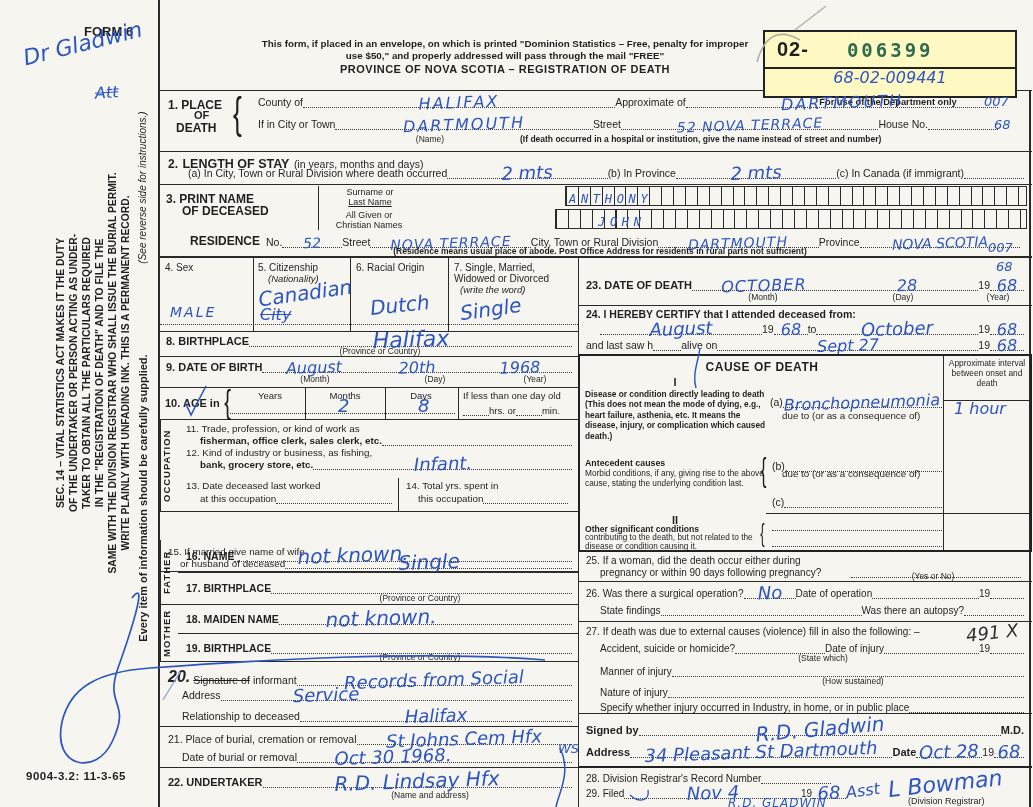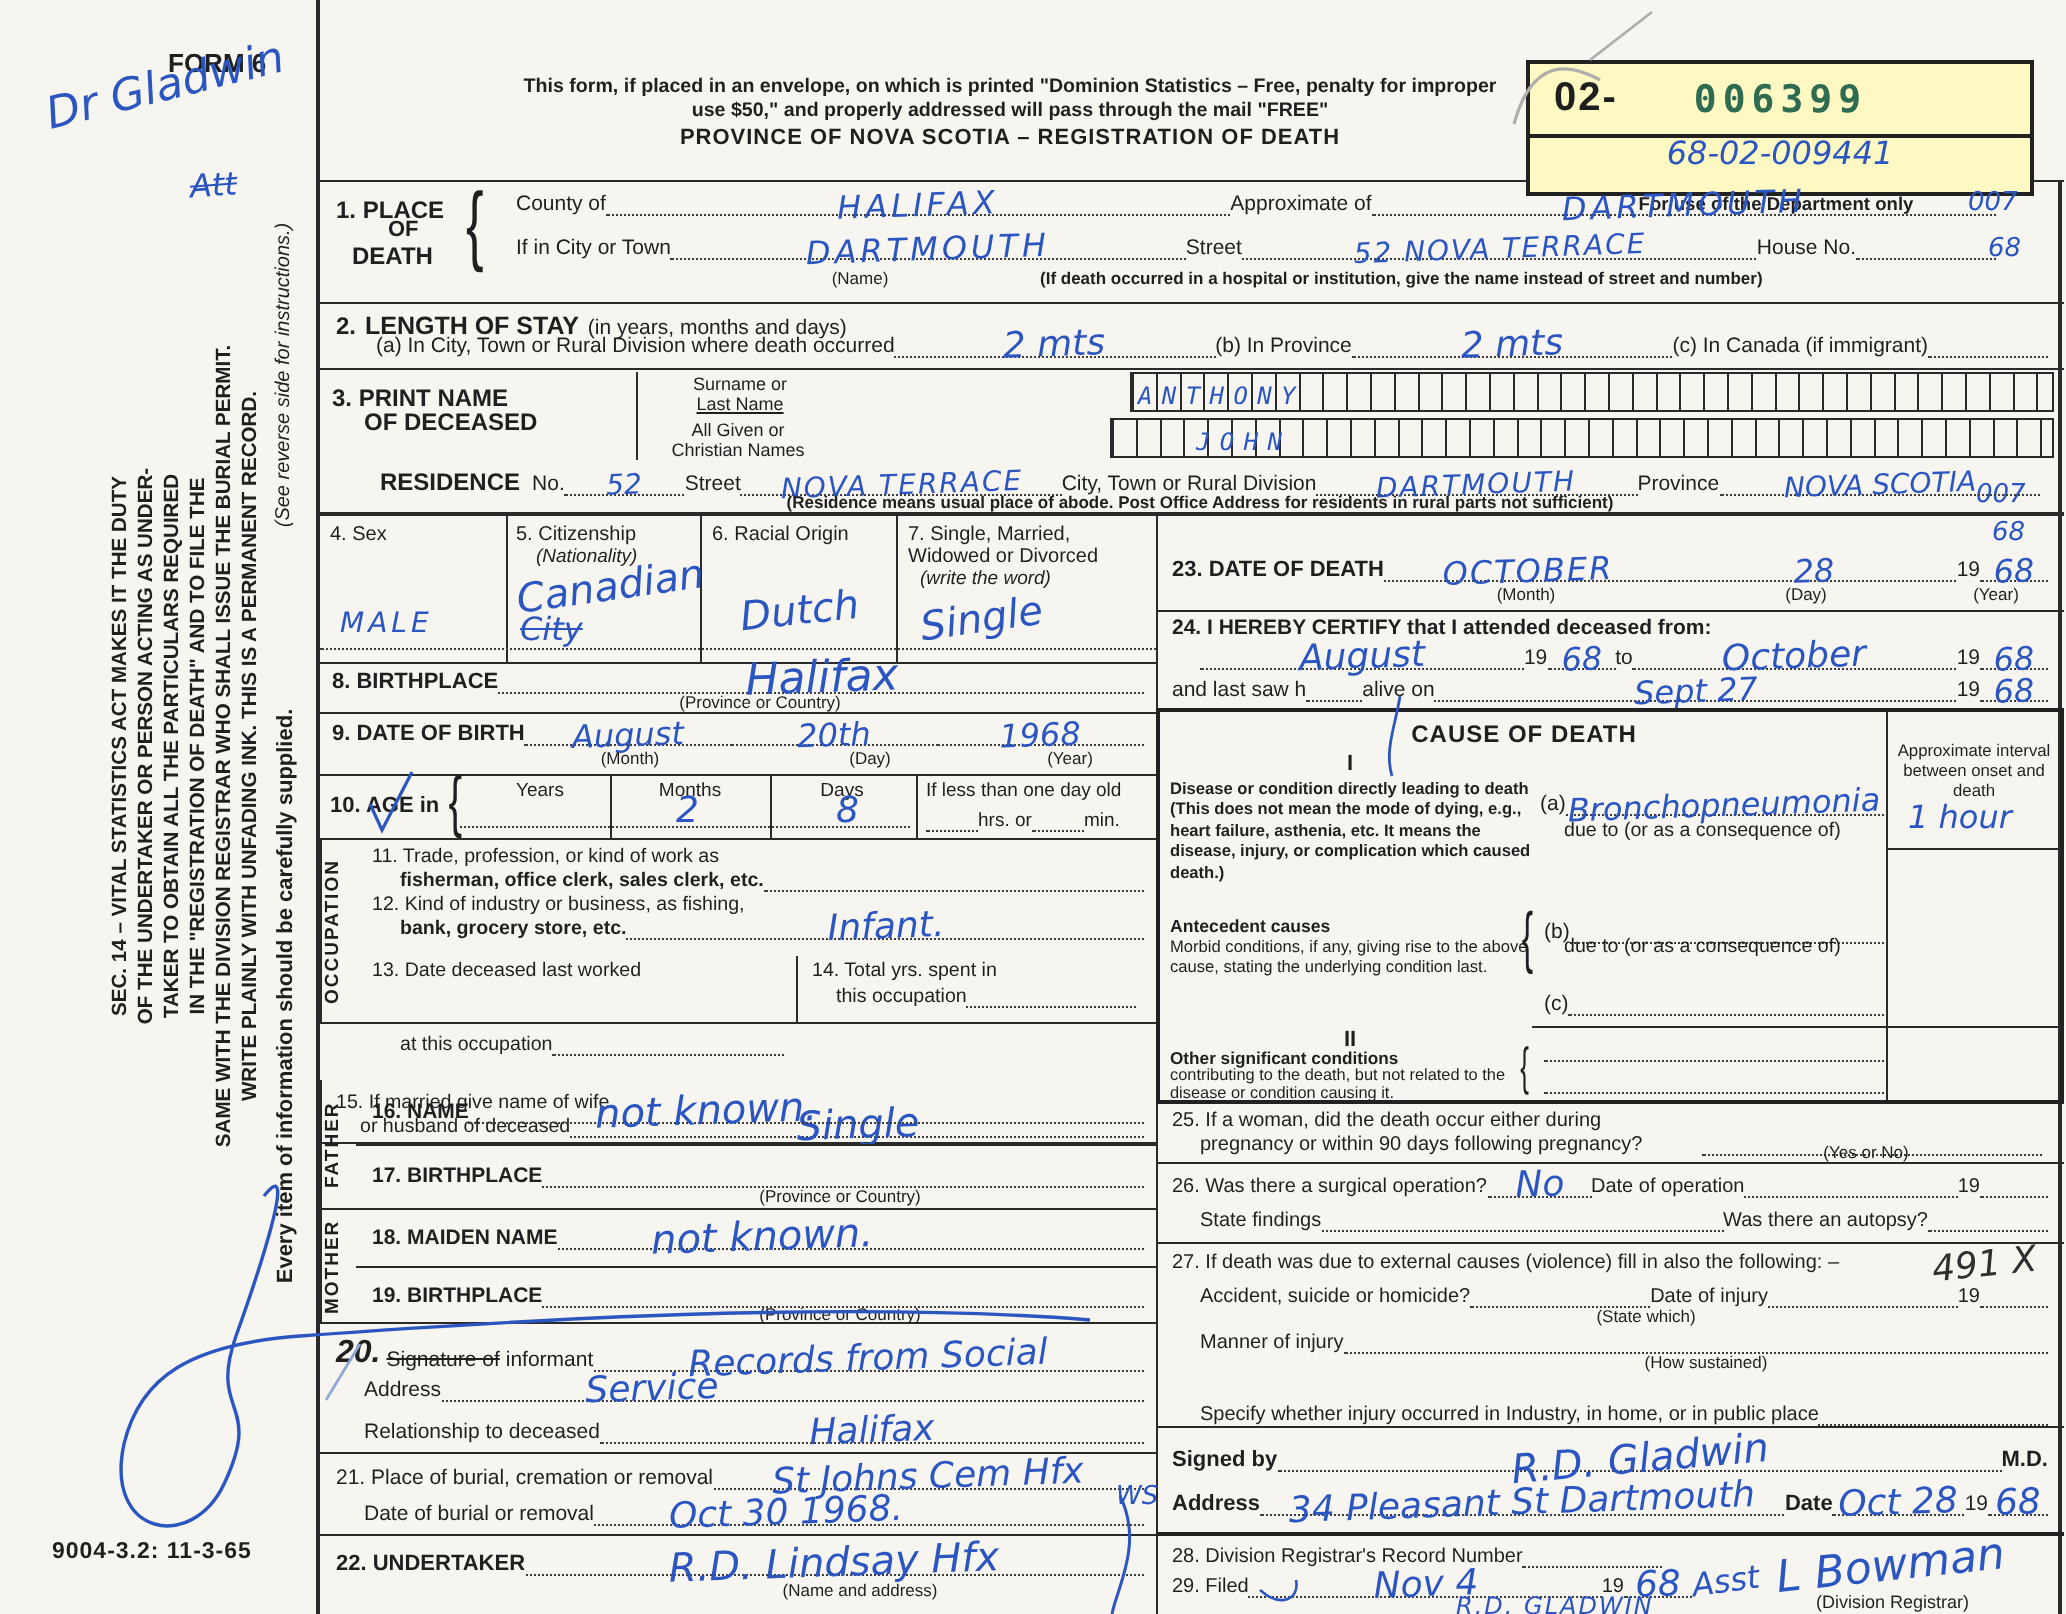--- a/index.html
+++ b/index.html
@@ -248,21 +248,21 @@
     </div>
     <span class="abs" style="left:26px;top:27px;font-size:9.8px;">12. Kind of industry or business, as fishing,</span>
     <div class="fr abs" style="left:40px;top:38px;width:372px;font-size:9.8px;">
       <span class="lbl b">bank, grocery store, etc.</span>
       <span class="d">
           <span class="hw hw18">Infant.</span>
         </span>
     </div>
     <div class="vr" style="left:238px;top:58px;height:34px;"></div>
     <span class="abs" style="left:26px;top:60px;font-size:9.8px;">13. Date deceased last worked</span>
-    <div class="fr abs" style="left:40px;top:72px;width:192px;font-size:9.8px;margin-top:24px;">
+    <div class="fr abs" style="left:40px;top:72px;width:192px;font-size:9.8px;">
       <span class="lbl">at this occupation</span>
         <span class="d"></span>
     </div>
     <span class="abs" style="left:246px;top:60px;font-size:9.8px;">14. Total yrs. spent in</span>
     <div class="fr abs" style="left:258px;top:72px;width:150px;font-size:9.8px;">
       <span class="lbl">this occupation</span>
         <span class="d"></span>
     </div>
   </div>
 
@@ -405,21 +405,21 @@
         </span>
       <span class="lbl">19</span>
       <span class="d sm">
           <span class="hw hw16">68</span>
         </span>
     </div>
   </div>
 
   <div class="sec" style="left:578px;top:354px;width:454px;height:198px;border:2px solid #222;">
     <div class="abs" style="right:0;top:0;width:86px;height:194px;border-left:1px solid #2a2a2a;">
-      <div class="ctr" style="font-size:8.4px;padding:14px 3px;border-bottom:1px solid #2a2a2a;height:40px;">Approximate interval between onset and death</div>
+      <div class="ctr" style="font-size:8.4px;padding:2px 3px;border-bottom:1px solid #2a2a2a;height:40px;">Approximate interval between onset and death</div>
       <span class="abs hw hw16" style="left:10px;top:46px;">1 hour</span>
     </div>
     <div class="abs b ctr" style="left:0;top:4px;width:364px;font-size:12px;letter-spacing:.5px;">CAUSE OF DEATH</div>
     <div class="abs b ctr" style="left:80px;top:20px;width:30px;font-size:11px;">I</div>
     <div class="abs b" style="left:5px;top:33px;width:182px;font-size:8.3px;line-height:10.4px;">Disease or condition directly leading to death (This does not mean the mode of dying, e.g., heart failure, asthenia, etc. It means the disease, injury, or complication which caused death.)</div>
     <div class="fr abs" style="left:190px;top:40px;width:172px;">
       <span class="lbl">(a)</span>
       <span class="d">
           <span class="hw hw16">Bronchopneumonia</span>
         </span>
@@ -484,20 +484,24 @@
       <span class="d"></span>
       <span class="lbl">19</span>
       <span class="d sm"></span>
     </div>
     <span class="abs cap ctr" style="left:190px;top:31px;width:110px;">(State which)</span>
     <div class="fr abs" style="left:22px;top:43px;width:424px;font-size:10px;">
       <span class="lbl">Manner of injury</span>
         <span class="d"></span>
     </div>
     <span class="abs cap ctr" style="left:200px;top:54px;width:150px;">(How sustained)</span>
+    <div class="fr abs" style="left:22px;top:64px;width:424px;font-size:10px;">
+      <span class="lbl">Nature of injury</span>
+        <span class="d"></span>
+    </div>
     <div class="fr abs" style="left:22px;top:79px;width:424px;font-size:10px;">
       <span class="lbl">Specify whether injury occurred in Industry, in home, or in public place</span>
         <span class="d"></span>
     </div>
   </div>
 
   <div class="sec" style="left:578px;top:714px;width:454px;height:54px;border-bottom:2px solid #222;">
     <div class="fr abs" style="left:8px;top:10px;width:438px;">
       <span class="lbl b" style="font-size:11px;">Signed by</span>
       <span class="d">

